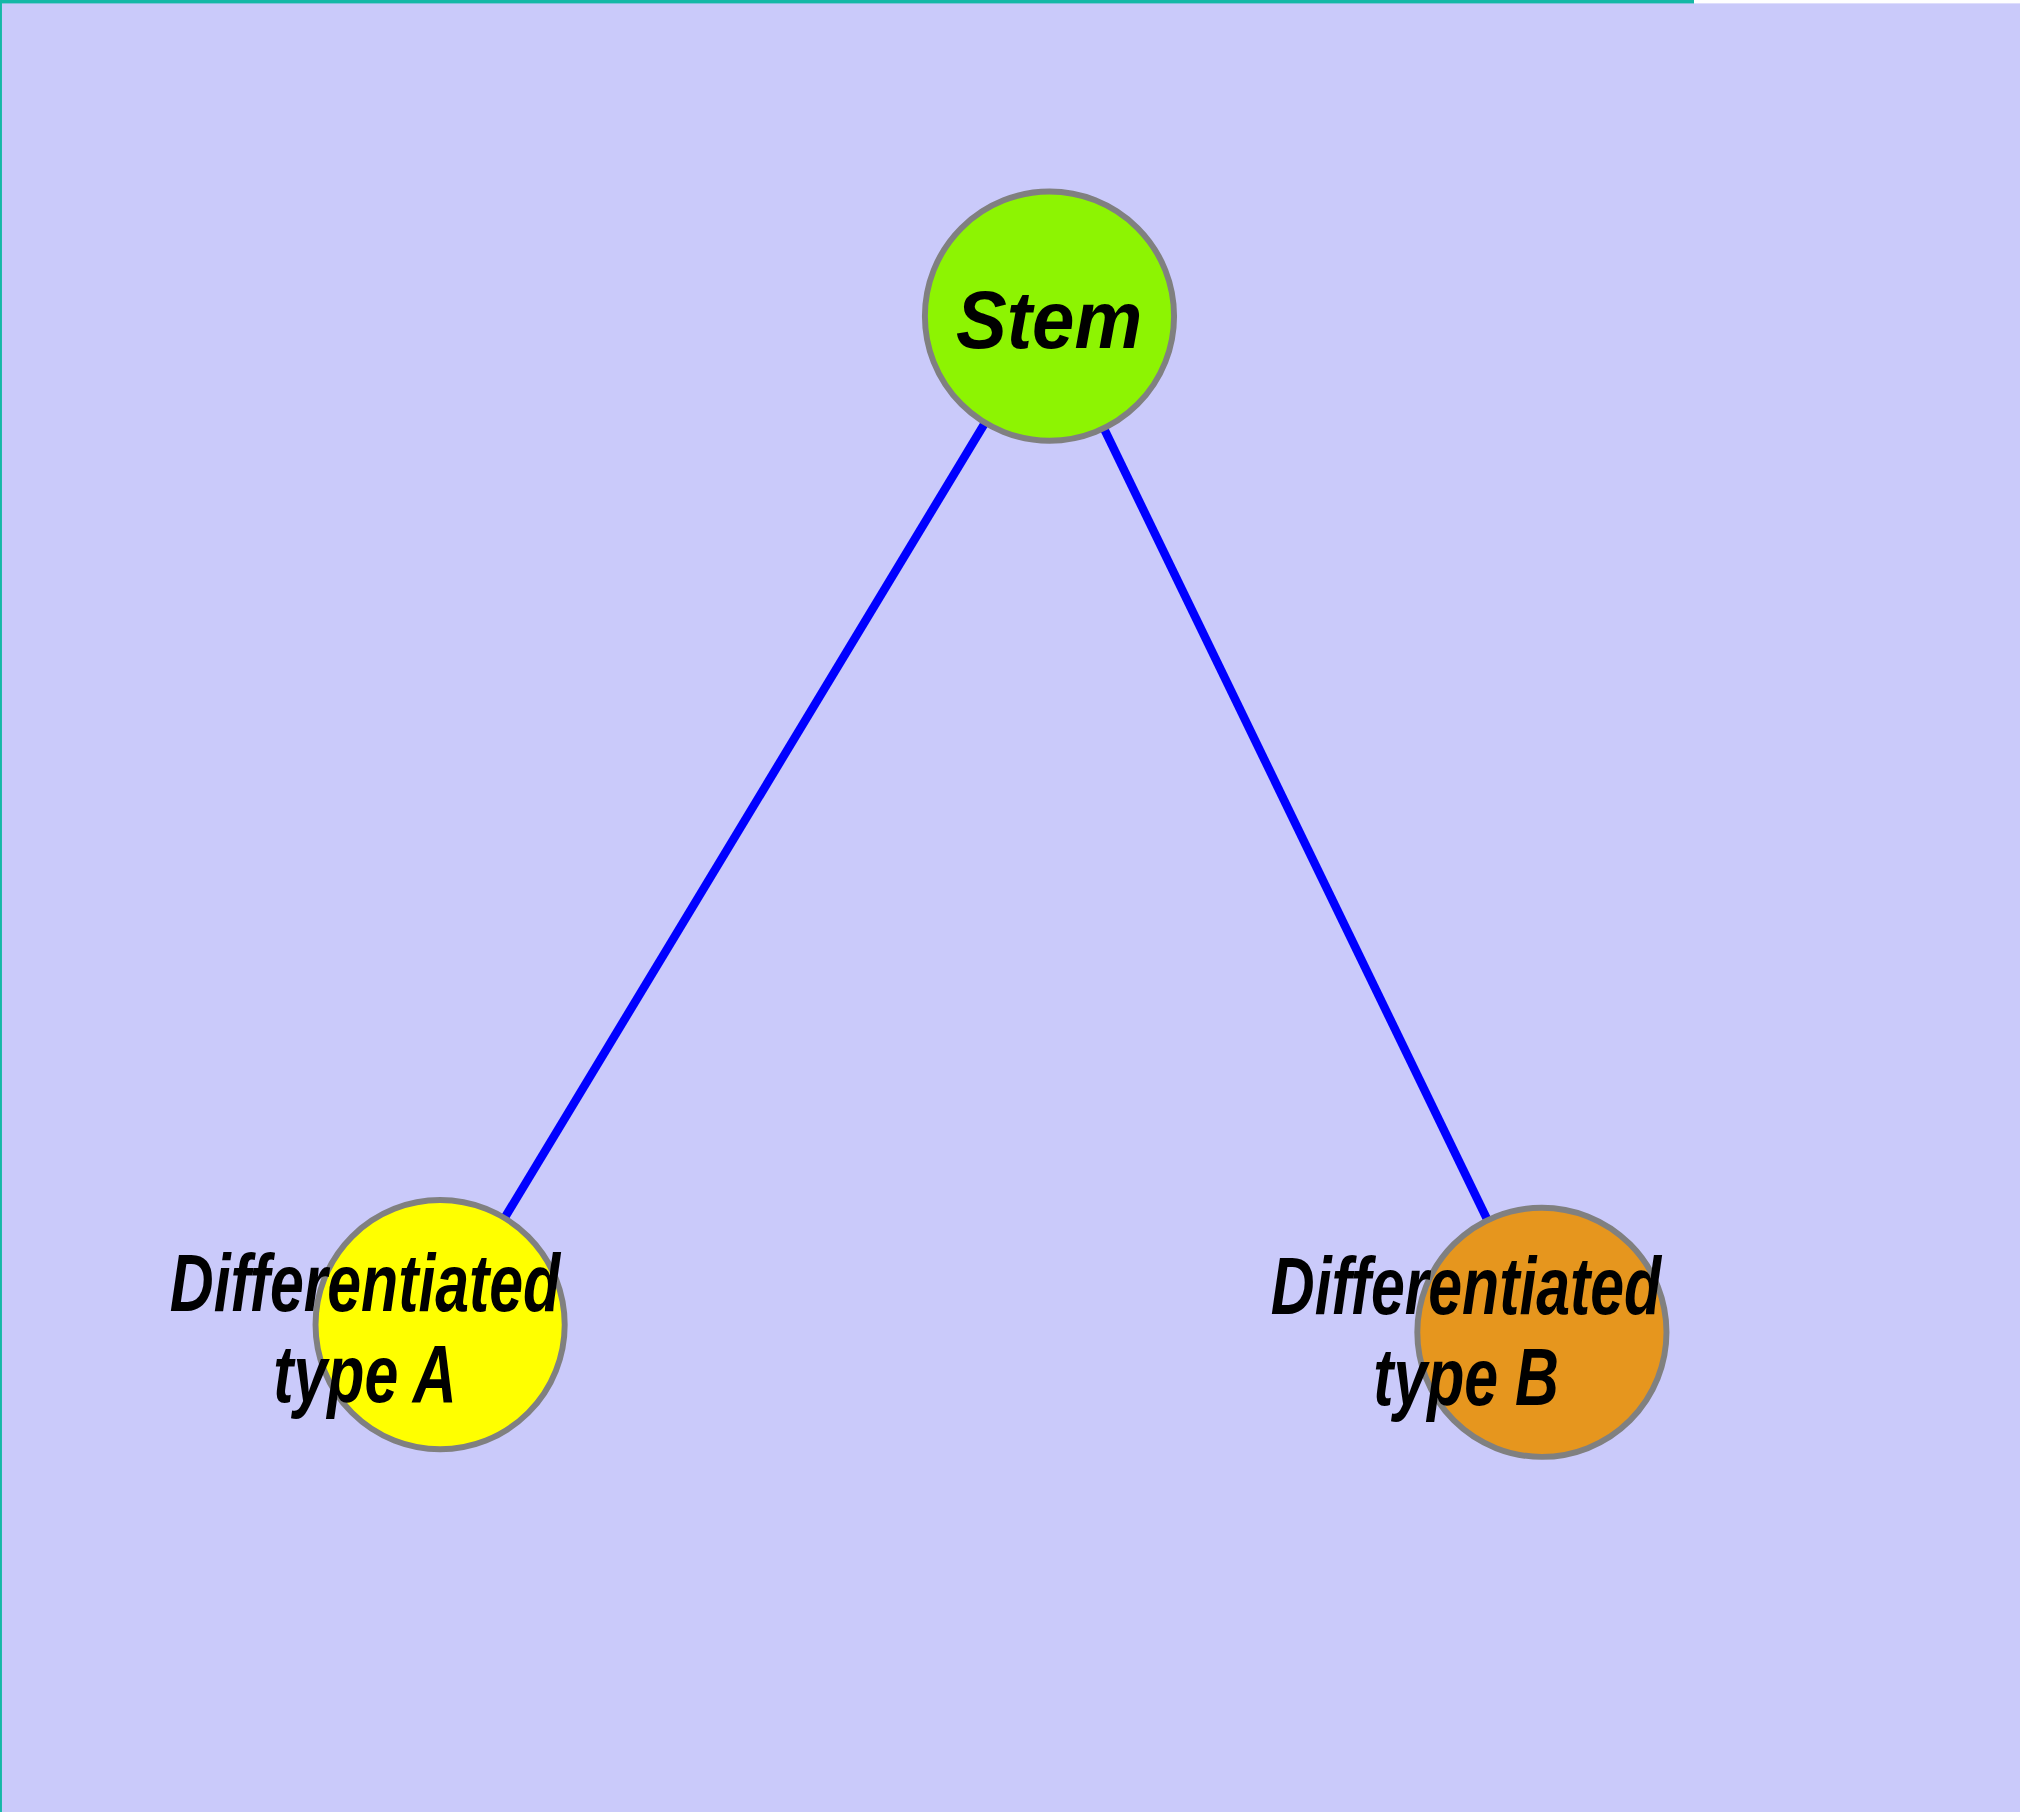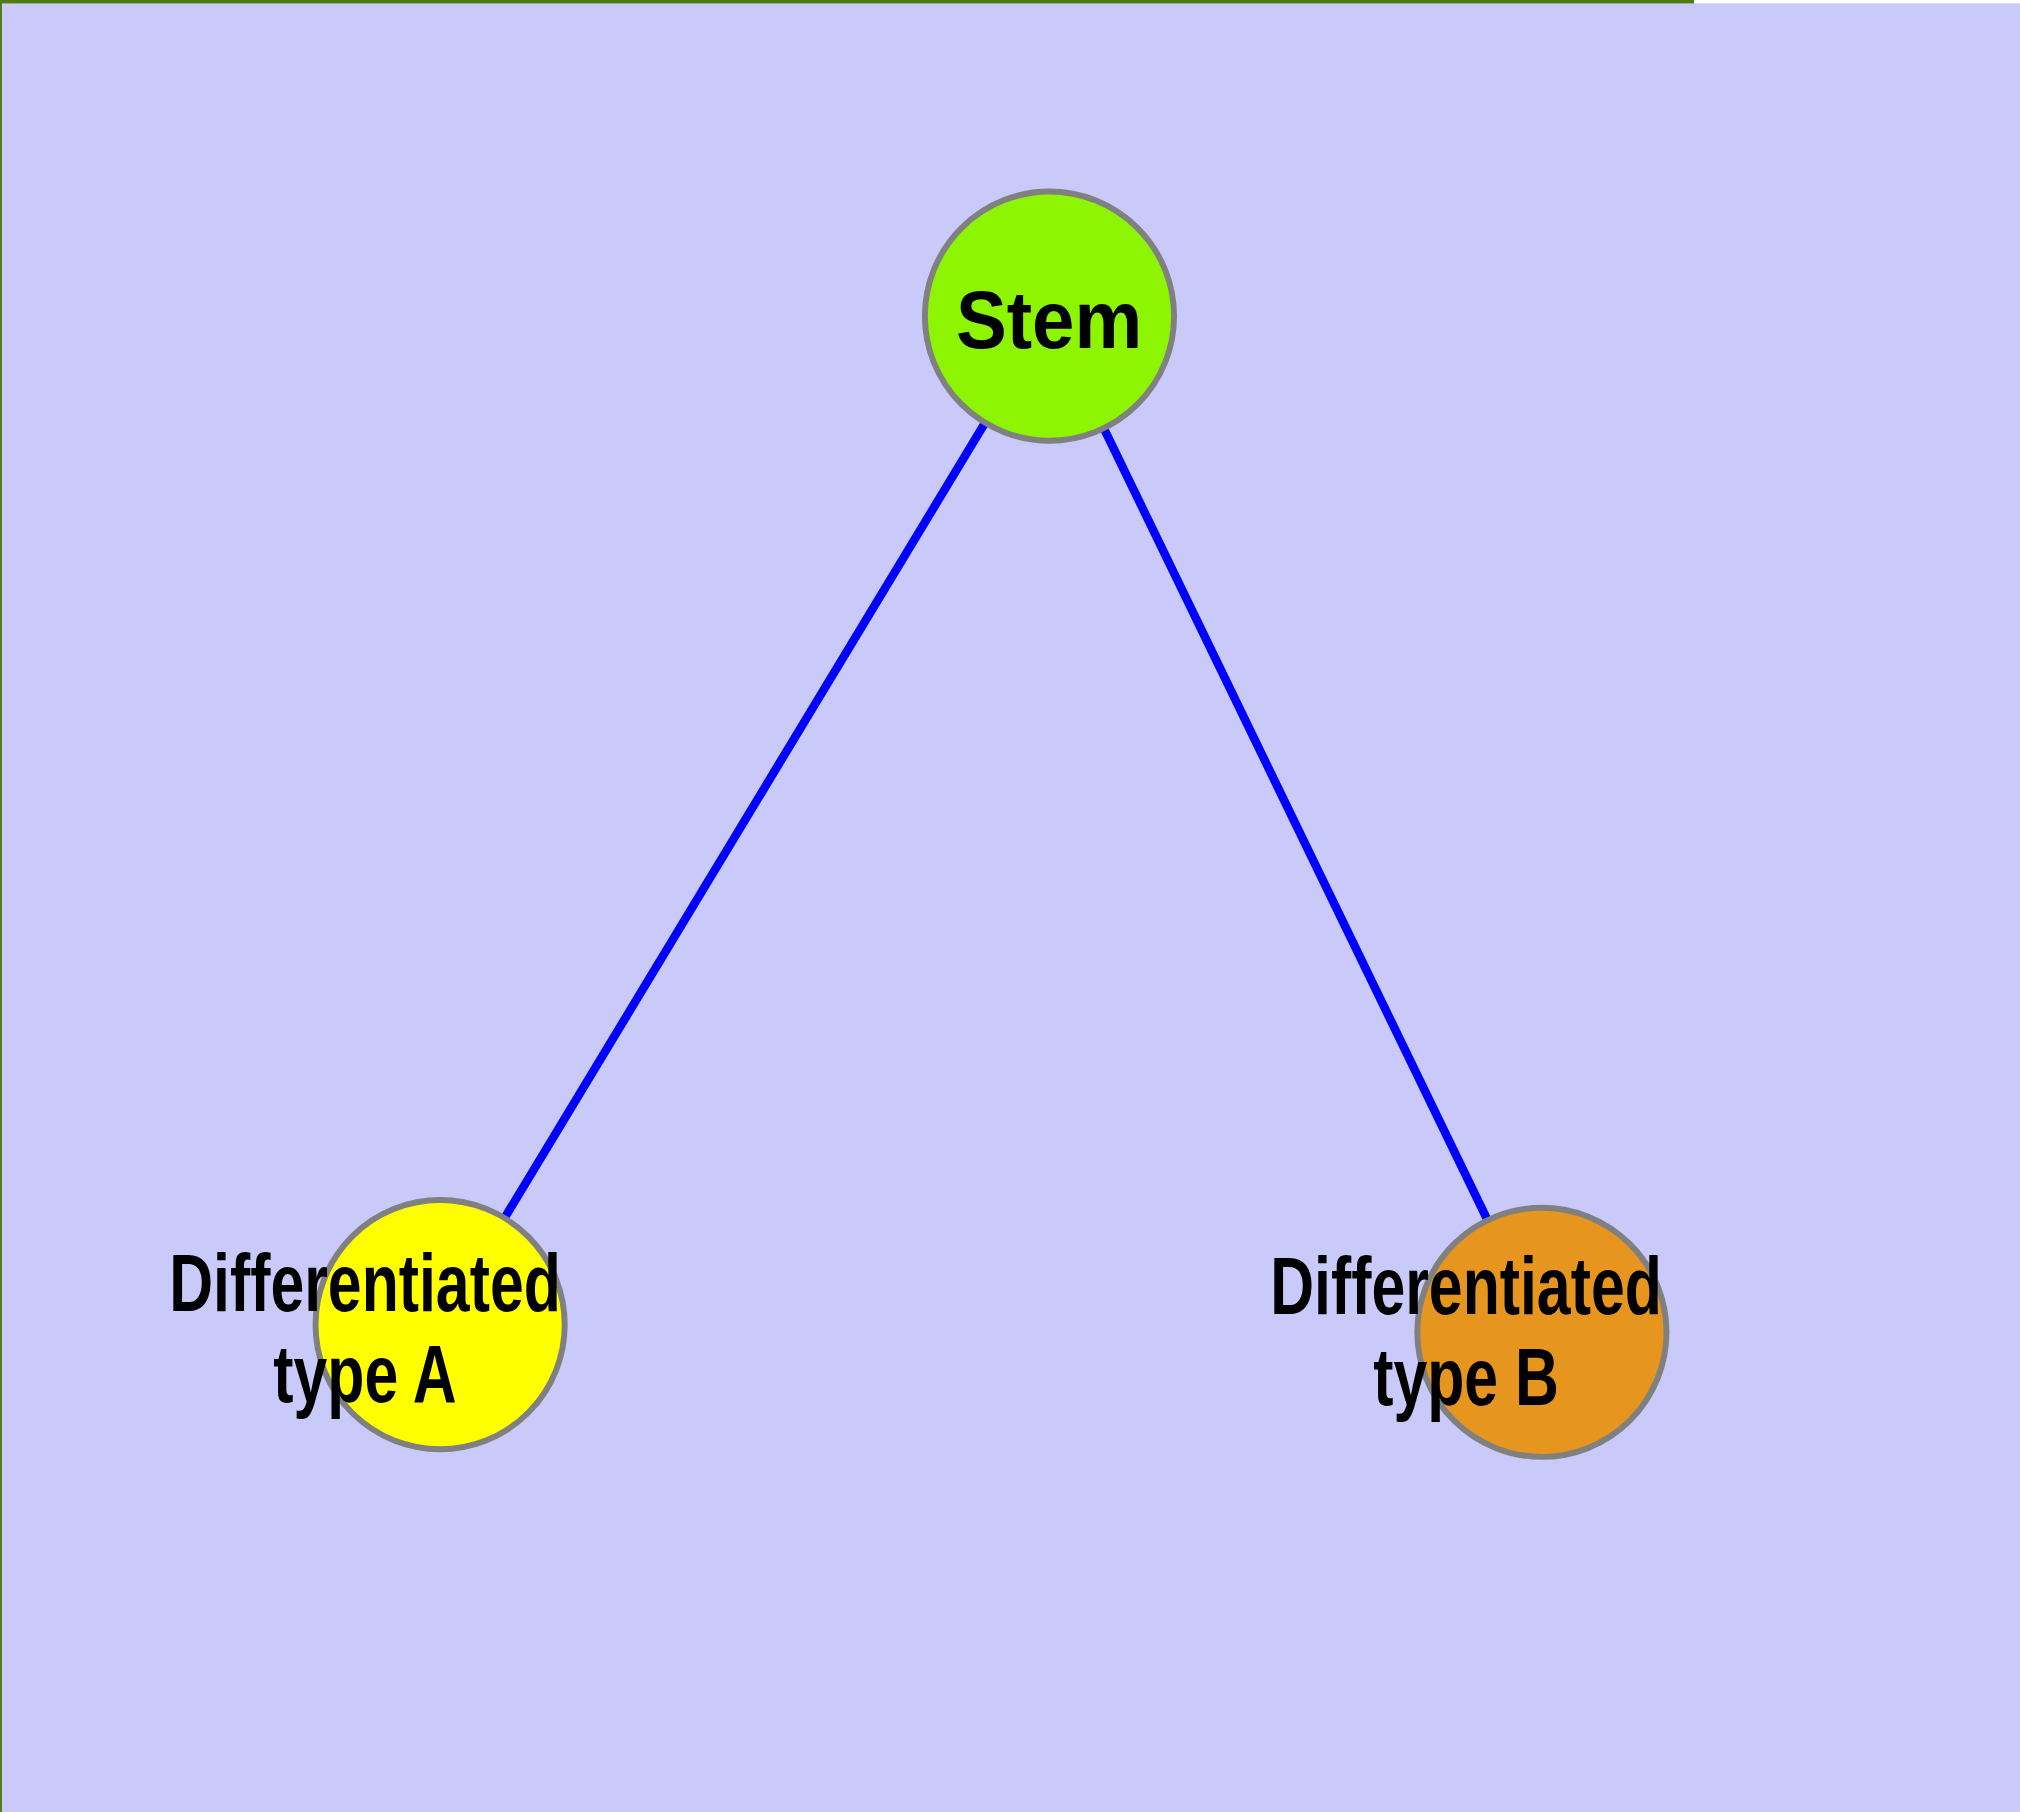--- a/index.html
+++ b/index.html
@@ -7,21 +7,22 @@
     padding: 0;
     width: 2021px;
     height: 1812px;
     overflow: hidden;
     background: #ffffff;
   }
   #stage {
     position: relative;
     width: 1694px;
     height: 1812px;
-    background: #4d7c0f;
+    background: #14b8a6;
+    font-style: italic;
   }
   #graph-svg {
     position: absolute;
     left: 0;
     top: 0;
     width: 2021px;
     height: 1812px;
     display: block;
   }
   .node-label {

